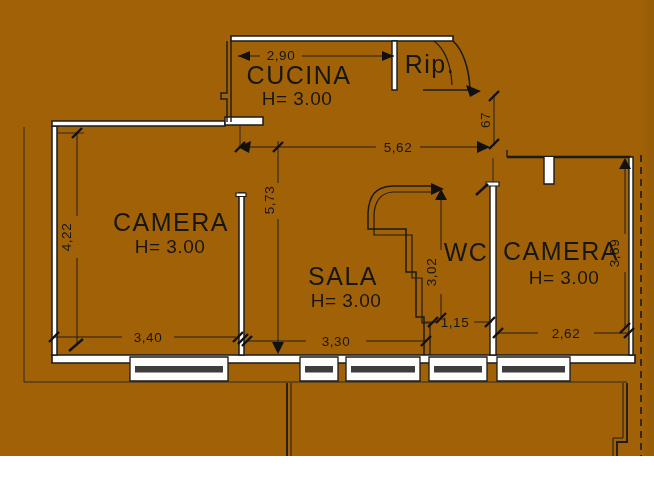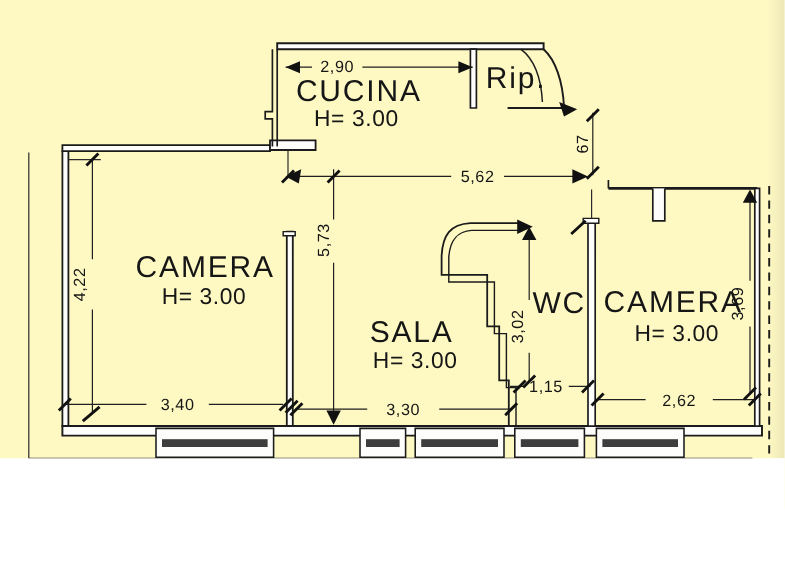--- a/index.html
+++ b/index.html
@@ -1,17 +1,17 @@
 <!DOCTYPE html>
 <html><head>
 <meta charset="utf-8">
 <style>
   html,body{margin:0;padding:0;background:#ffffff;}
   .stage{
-    position:relative;width:654px;height:382px;background:#fef9c3;overflow:hidden;
+    position:relative;width:654px;height:456px;background:#a16207;overflow:hidden;
     font-family:"Liberation Sans", sans-serif;
   }
   .stage::after{ 
     content:"";position:absolute;top:0;right:0;width:14px;height:100%;
     background:linear-gradient(to right, rgba(0,0,0,0), rgba(0,0,0,0.07));
     pointer-events:none;
   }
   svg{position:absolute;left:0;top:0;}
   svg *{vector-effect:non-scaling-stroke;}
   .wall{stroke:#1b1b1b;fill:#fdfdfb;}

